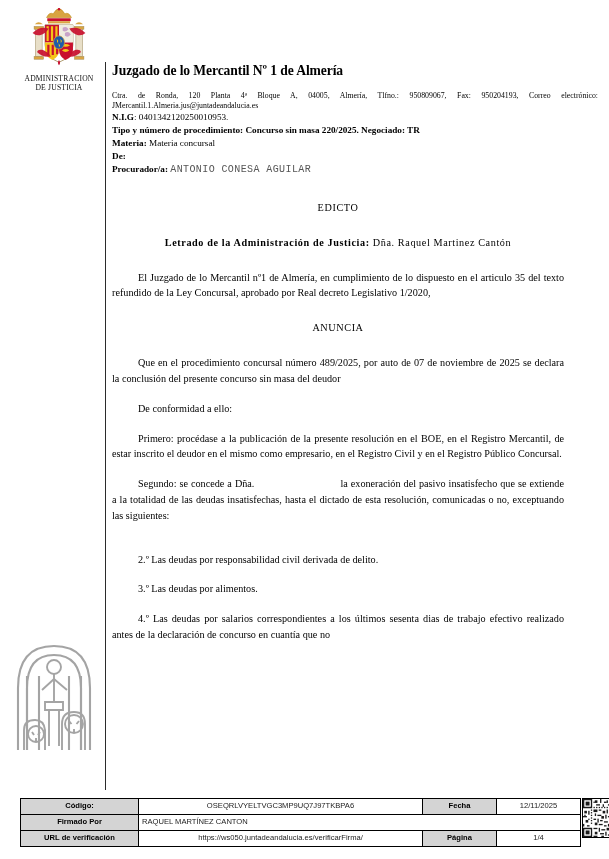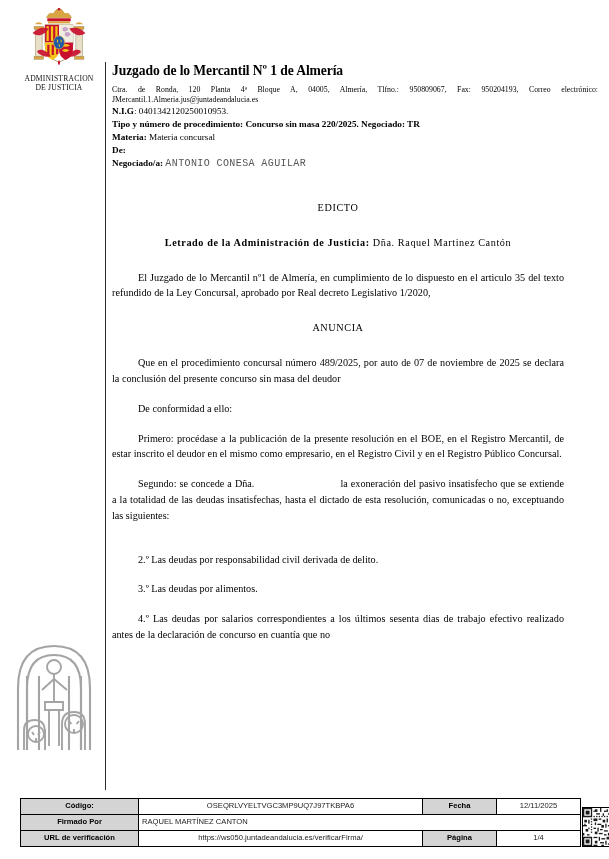--- a/index.html
+++ b/index.html
@@ -46,21 +46,21 @@
   #header {
     position: absolute;
     left: 112px; top: 63px;
     width: 486px;
   }
   #court-title {
     font-size: 13.6px;
     font-weight: bold;
     line-height: 1.15;
     letter-spacing: -0.1px;
-    margin-bottom: 6px;
+    margin-bottom: 12px;
   }
   .addr {
     font-size: 7.8px;
     line-height: 1.32;
     text-align: justify;
     text-justify: inter-word;
   }
   .meta {
     font-size: 9.2px;
     line-height: 1.42;
@@ -117,21 +117,21 @@
     letter-spacing: 0.25px;
     color: #4e9c4e;
   }
 
   
   #footer {
     position: absolute;
     left: 20px; top: 798px;
     width: 569px;
     display: flex;
-    align-items: flex-end;
+    align-items: flex-start;
   }
   #vtable {
     border-collapse: collapse;
     width: 524px;
     table-layout: fixed;
     font-family: "Liberation Sans", sans-serif;
     font-size: 7.6px;
   }
   #vtable td {
     border: 1px solid #000;
@@ -222,21 +222,21 @@
     <div class="meta">
       <b>Tipo y número de procedimiento:</b><b> Concurso sin masa  220/2025. Negociado: TR</b>
     </div>
     <div class="meta">
       <b>Materia:</b><span> Materia concursal</span>
     </div>
     <div class="meta">
       <b>De:</b><span></span>
     </div>
     <div class="meta">
-      <b>Negociado/a:</b>
+      <b>Procurador/a:</b>
       <span class="mono">ANTONIO CONESA AGUILAR</span>
     </div>
   </div>
 
   <div id="body">
 
     <div class="center">EDICTO</div>
     <div class="sp-lg"></div>
 
     <div class="center">

